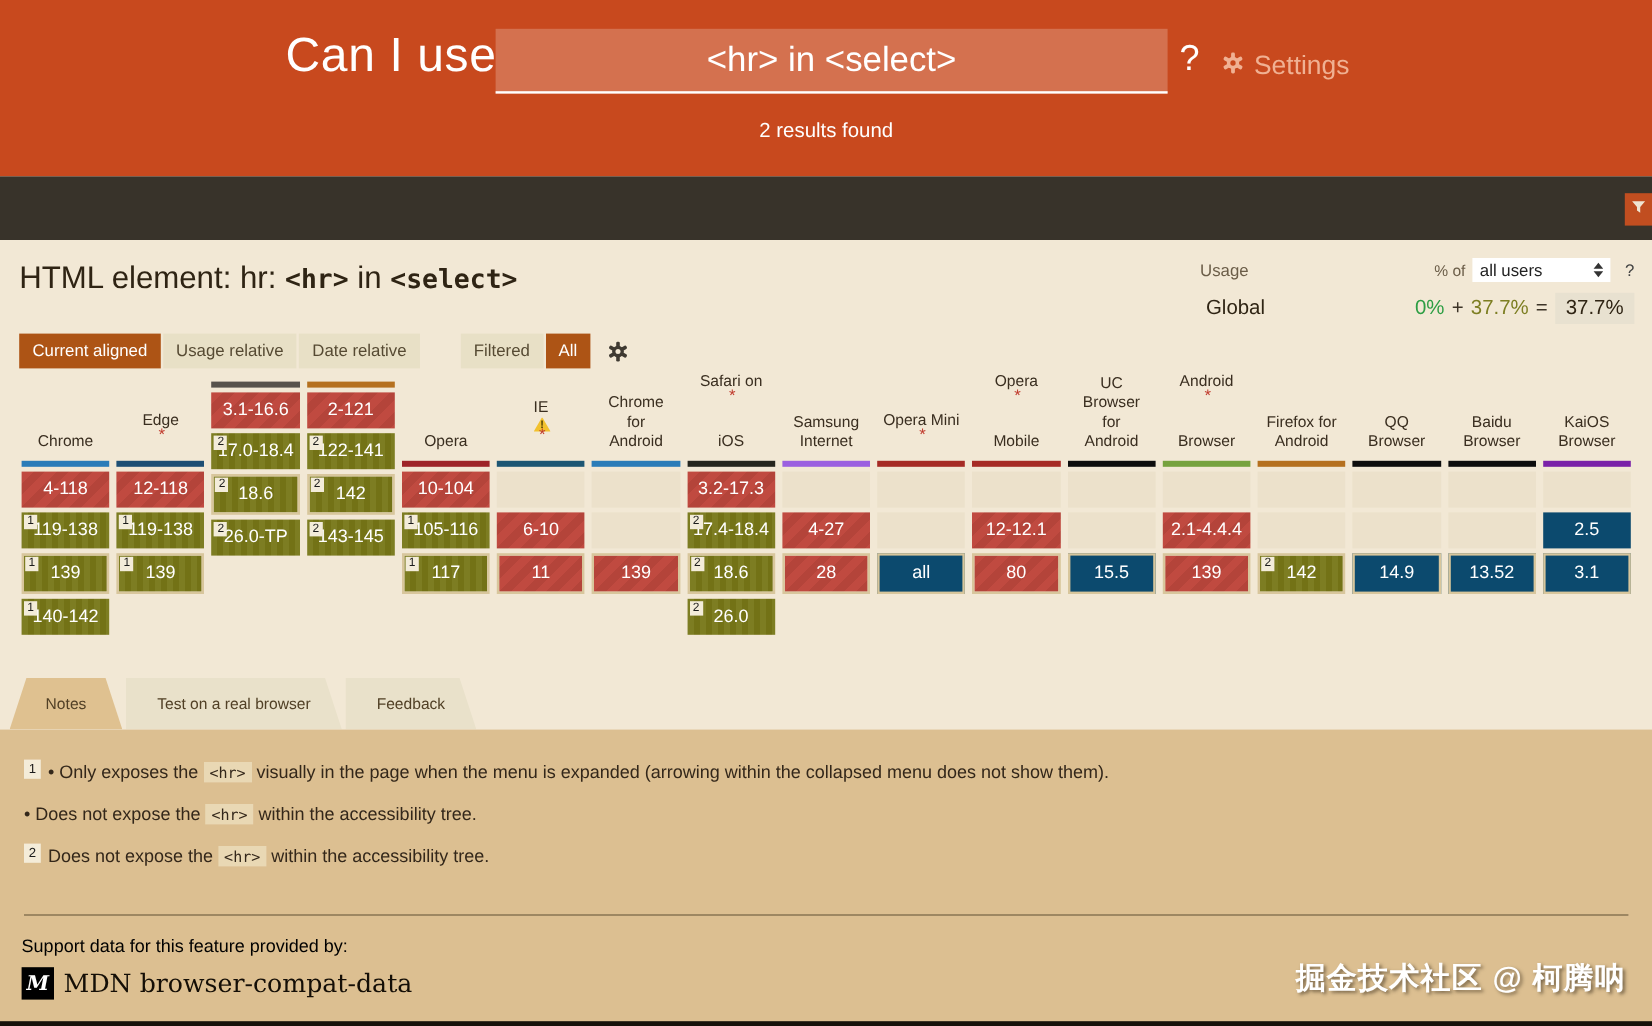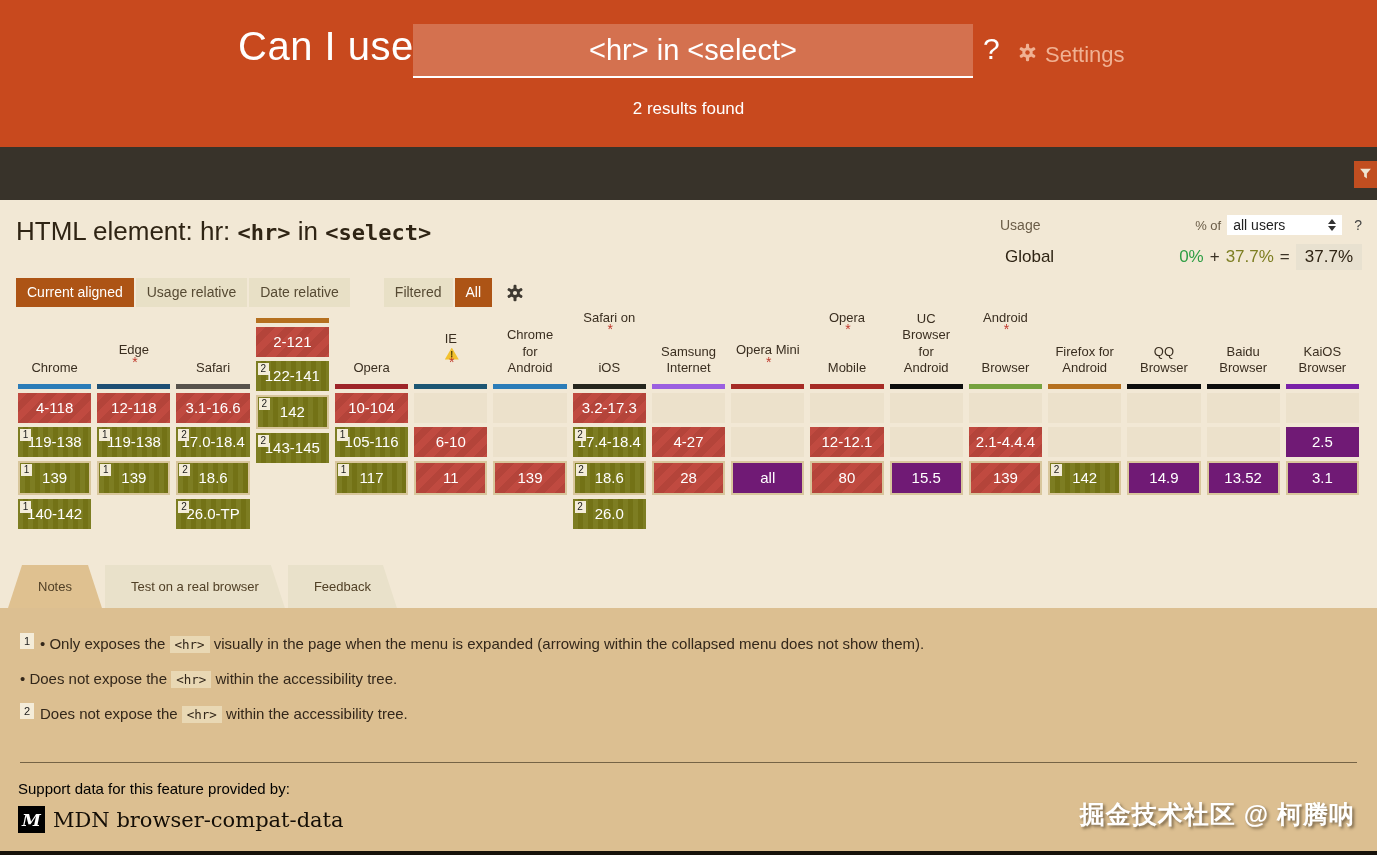--- a/index.html
+++ b/index.html
@@ -64,21 +64,21 @@
   .bast { color:#c0392c; font-size:14px; margin-left:2px; position:relative; top:-5px; display:inline-block; }
   .warn { display:inline-block; position:relative; width:14px; height:12px; background:#f2c12e;
           clip-path:polygon(50% 0,100% 100%,0 100%); margin:0 2px -1px 4px; }
   .warn::after { content:"!"; position:absolute; left:0; right:0; top:1px; text-align:center;
                  font-size:9px; font-weight:bold; color:#4a3c00; }
   .bline { height:5px; margin:0 3px; }
   .cell { height:30px; margin:4px 3px 0; line-height:30px; text-align:center; color:#fff; font-size:15px;
           position:relative; white-space:nowrap; }
   .cell.red   { background:repeating-linear-gradient(135deg,#c04a40 0 7px,#b4443a 7px 14px); }
   .cell.olive { background:repeating-linear-gradient(90deg,#7d7d22 0 5px,#737216 5px 10px); }
-  .cell.gray  { background:#701a75; }
+  .cell.gray  { background:#0c4a6e; }
   .cell.empty { background:#ece1cb; }
   .cell.none  { background:transparent; }
   .cell.current { height:34px; border:2px solid #d8c69c; line-height:29px; }
   .sup { position:absolute; top:2px; left:2px; width:11px; height:12px; background:#f3ecd9; color:#1c1c1c;
          font-size:10px; line-height:12px; text-align:center; }
   .cell.current .sup { top:1px; left:1px; }
 
   
   .ntabs { position:absolute; left:16px; top:365px; display:flex; }
   .ntab { height:43px; line-height:43px; padding:0 26px; font-size:13px; color:#514026;
@@ -203,21 +203,20 @@
       </div>
       <div class="bcol">
         <div class="bname">Edge<span class="bast">*</span></div>
         <div class="bline" style="background: rgb(30, 79, 116);"></div>
         <div class="cell red">12-118</div>
         <div class="cell olive">119-138<span class="sup">1</span></div>
         <div class="cell olive current">139<span class="sup">1</span></div>
         <div class="cell none"></div>
       </div>
       <div class="bcol">
-        <div class="bname">Safari</div>
         <div class="bline" style="background: rgb(87, 82, 76);"></div>
         <div class="cell red">3.1-16.6</div>
         <div class="cell olive">17.0-18.4<span class="sup">2</span></div>
         <div class="cell olive current">18.6<span class="sup">2</span></div>
         <div class="cell olive">26.0-TP<span class="sup">2</span></div>
       </div>
       <div class="bcol">
         <div class="bline" style="background: rgb(181, 112, 31);"></div>
         <div class="cell red">2-121</div>
         <div class="cell olive">122-141<span class="sup">2</span></div>

